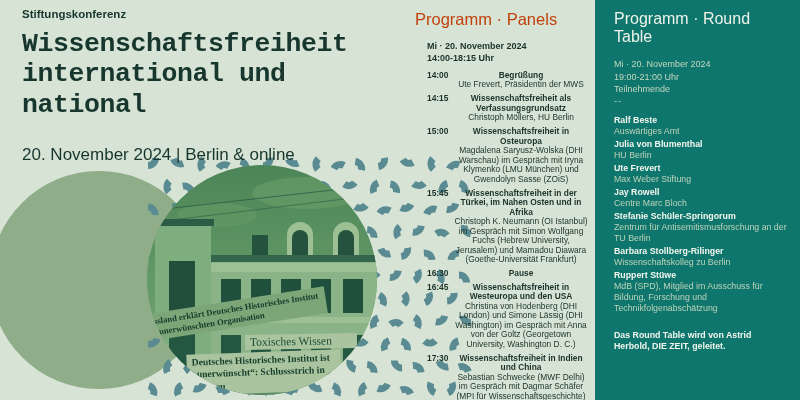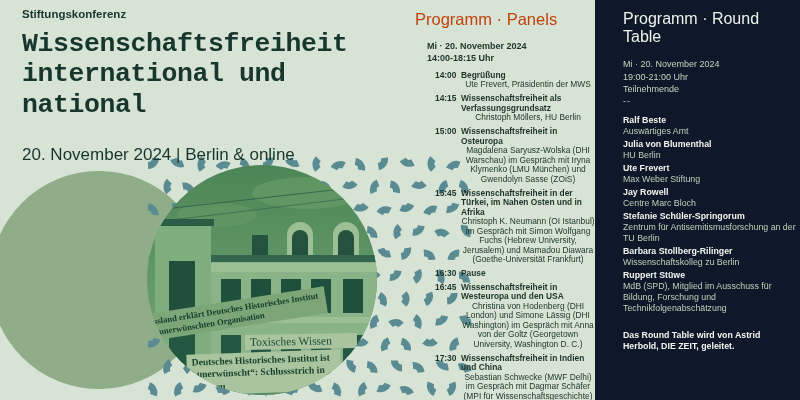--- a/index.html
+++ b/index.html
@@ -38,29 +38,29 @@
   
   .left-col{position:absolute;left:22px;top:8px;width:370px;z-index:4;color:#17362d;}
   .eyebrow{font-size:11.5px;font-weight:700;}
   .main-title{margin-top:9px;font-size:26.5px;line-height:1.15;font-weight:700;letter-spacing:-0.4px;font-family:Liberation Mono, monospace;}
   .subtitle{margin-top:25px;font-size:17px;font-weight:400;}
   
   .panels-col{position:absolute;left:415px;top:10px;width:180px;z-index:4;color:#1d3329;}
   .panels-heading{font-size:16.5px;font-weight:400;color:#c2410c;}
   .panels-meta{margin-top:11px;margin-left:12px;font-size:9px;font-weight:700;line-height:1.38;}
   .schedule{margin-top:6px;margin-left:12px;display:flex;flex-direction:column;gap:4.5px;}
-  .schedule-row{display:flex;font-size:8.4px;line-height:1.13;margin-left:8px;}
+  .schedule-row{display:flex;font-size:8.4px;line-height:1.13;}
   .schedule-time{width:26px;flex:none;font-weight:700;}
   .schedule-body{width:136px;}
-  .schedule-title{font-weight:700;}
+  .schedule-title{font-weight:700;text-align:center;}
   .schedule-detail{font-weight:400;text-align:center;}
   
   .rt-col{
-    position:absolute;left:595px;top:0;width:205px;height:400px;background:#0f172a;
-    z-index:5;color:#c3d7bf;box-sizing:border-box;padding:10px 14px 0 28px;
+    position:absolute;left:595px;top:0;width:205px;height:400px;background:#0f766e;
+    z-index:5;color:#c3d7bf;box-sizing:border-box;padding:10px 14px 0 19px;
   }
   .rt-heading{font-size:16px;font-weight:400;color:#eef3ea;}
   .rt-meta{margin-top:12px;font-size:9px;line-height:1.45;}
   .rt-label{margin-top:0;font-size:9px;}
   .rt-dash{margin-top:2px;font-size:9px;letter-spacing:1px;}
   .rt-list{margin-top:9px;display:flex;flex-direction:column;gap:2px;}
   .rt-name{font-size:8.8px;font-weight:700;color:#f2f6ee;line-height:1.25;}
   .rt-affil{font-size:8.8px;font-weight:400;color:#bdd3b8;line-height:1.25;width:178px;}
   .rt-note{margin-top:16px;font-size:8.8px;font-weight:700;color:#f2f6ee;width:168px;line-height:1.32;}
 </style>

